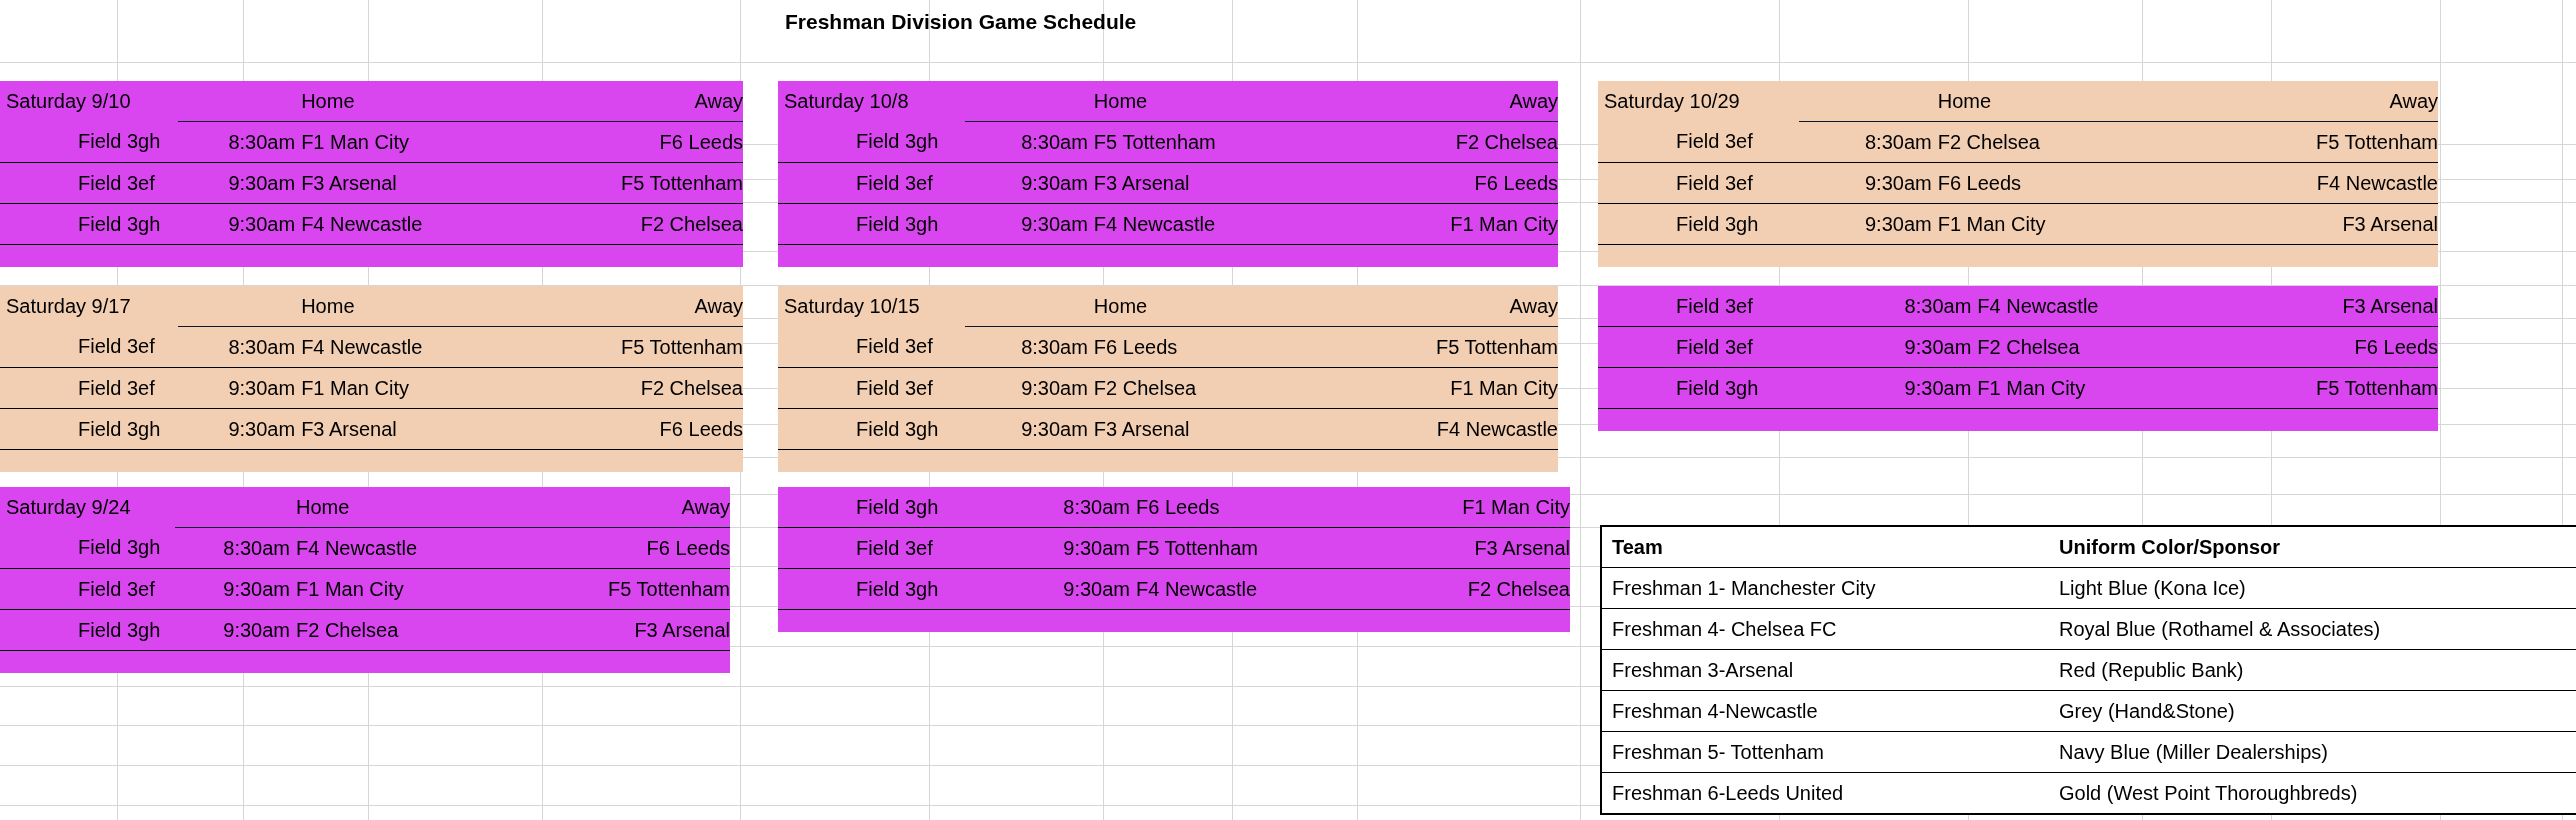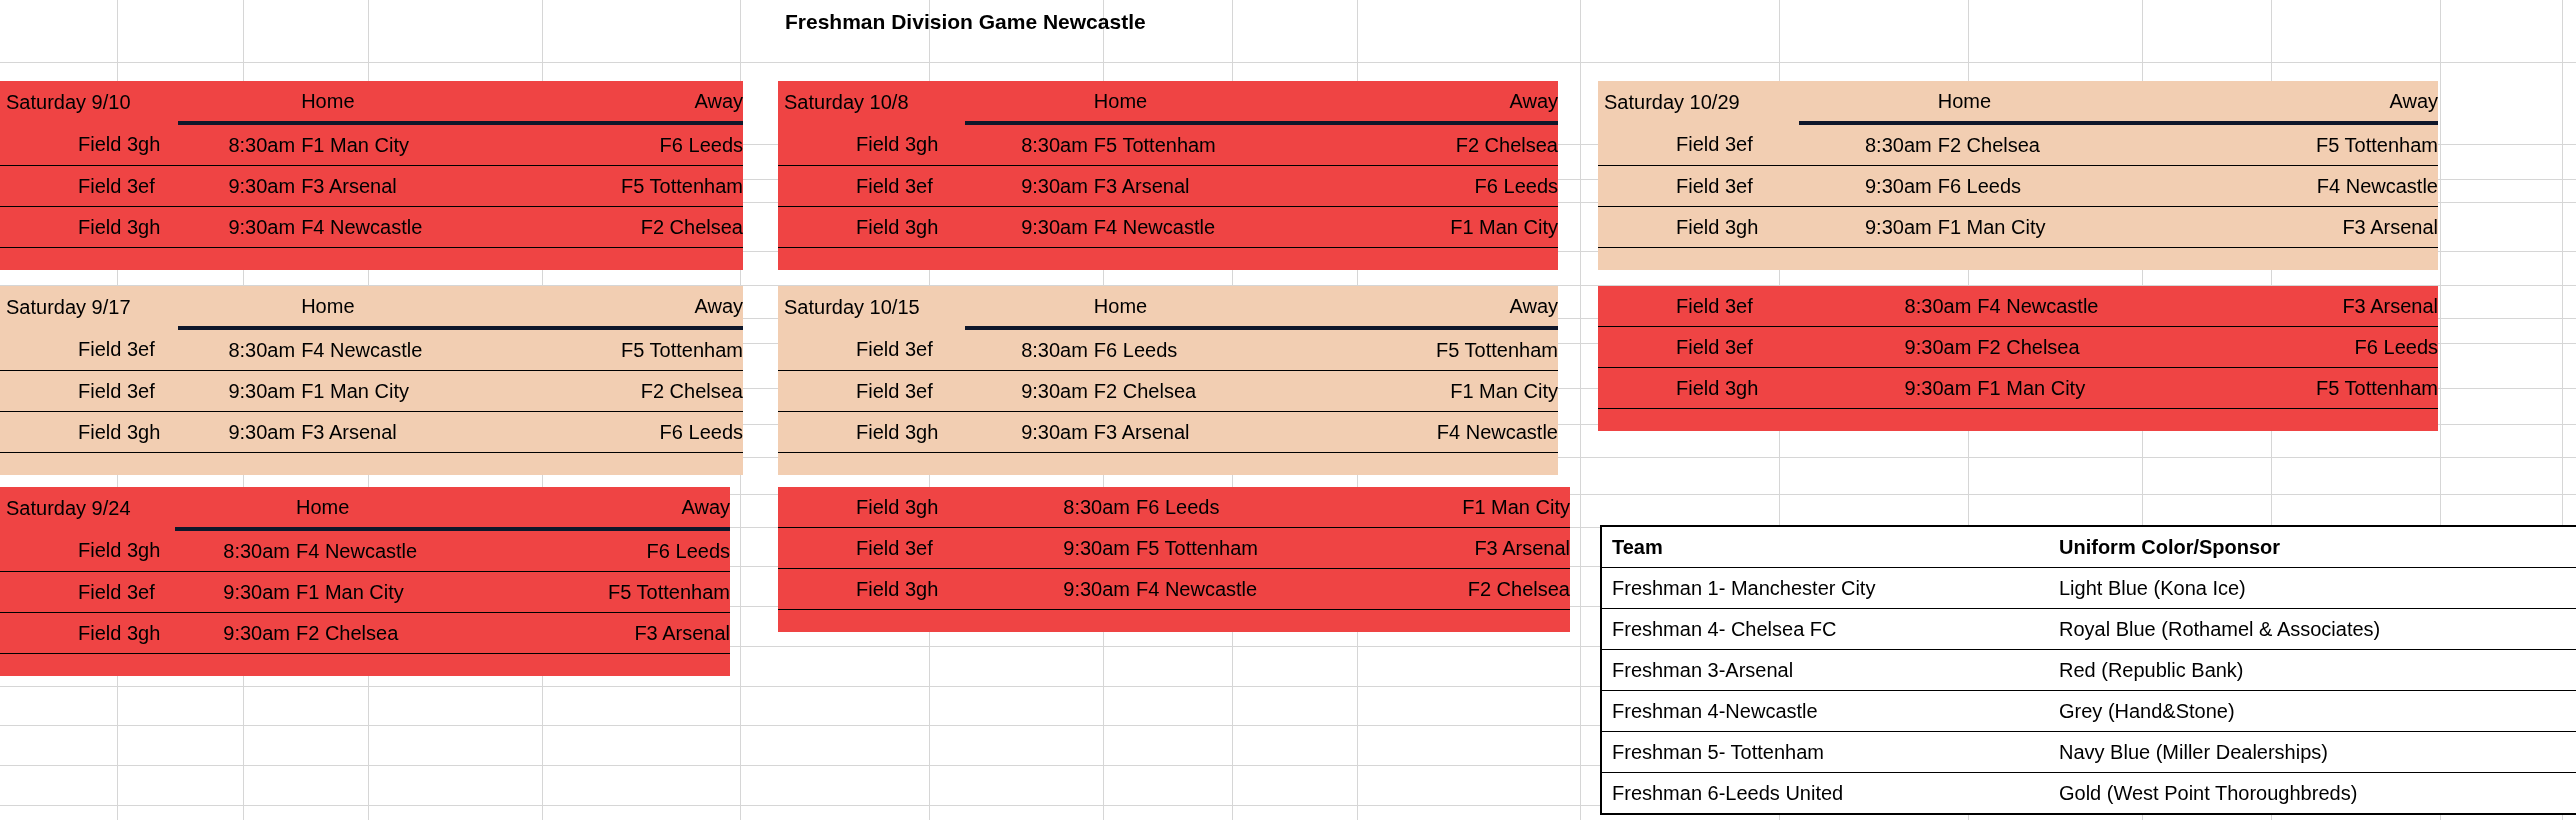--- a/index.html
+++ b/index.html
@@ -57,23 +57,23 @@
   }
   .block td {
     height: 40px;
     padding: 0 0 0 6px;
     font-size: 20px;
     vertical-align: middle;
     white-space: nowrap;
     border-bottom: 1px solid #000000;
   }
   .block tr.hdr td {
-    border-bottom: 4px solid #0f172a;
-  }
-  .blue  { background: #ef4444; }
+    border-bottom: 1px solid #0f172a;
+  }
+  .blue  { background: #d946ef; }
   .peach { background: #f2ceb2; margin-left: 43px; }
   .c-date { width: 119px; font-size: 20px; }
   .c-field{ width: 159px; }
   .c-time { width: 109px; text-align: right; }
   .c-home { width: 214px; }
   .c-away { width: 214px; text-align: right; }
 
   .block tr.hdr td.c-date { border-bottom: none; }
 
   
@@ -142,21 +142,21 @@
     <div class="hline" style="top: 527px;"></div>
     <div class="hline" style="top: 566px;"></div>
     <div class="hline" style="top: 606px;"></div>
     <div class="hline" style="top: 646px;"></div>
     <div class="hline" style="top: 686px;"></div>
     <div class="hline" style="top: 725px;"></div>
     <div class="hline" style="top: 765px;"></div>
     <div class="hline" style="top: 805px;"></div>
   </div>
 
-<div id="title">Freshman Division Game Newcastle</div>
+<div id="title">Freshman Division Game Schedule</div>
 
 <div id="blocks-root">
     <div class="block" style="left: 0px; top: 81px; width: 743px;">
       <table style="width: 743px;">
         <tbody>
           <tr class="hdr blue">
             <td class="c-date" colspan="1" style="width: 169px;">Saturday 9/10</td>
             <td class="c-time"></td>
             <td class="c-home">Home</td>
             <td class="c-away">Away</td>

